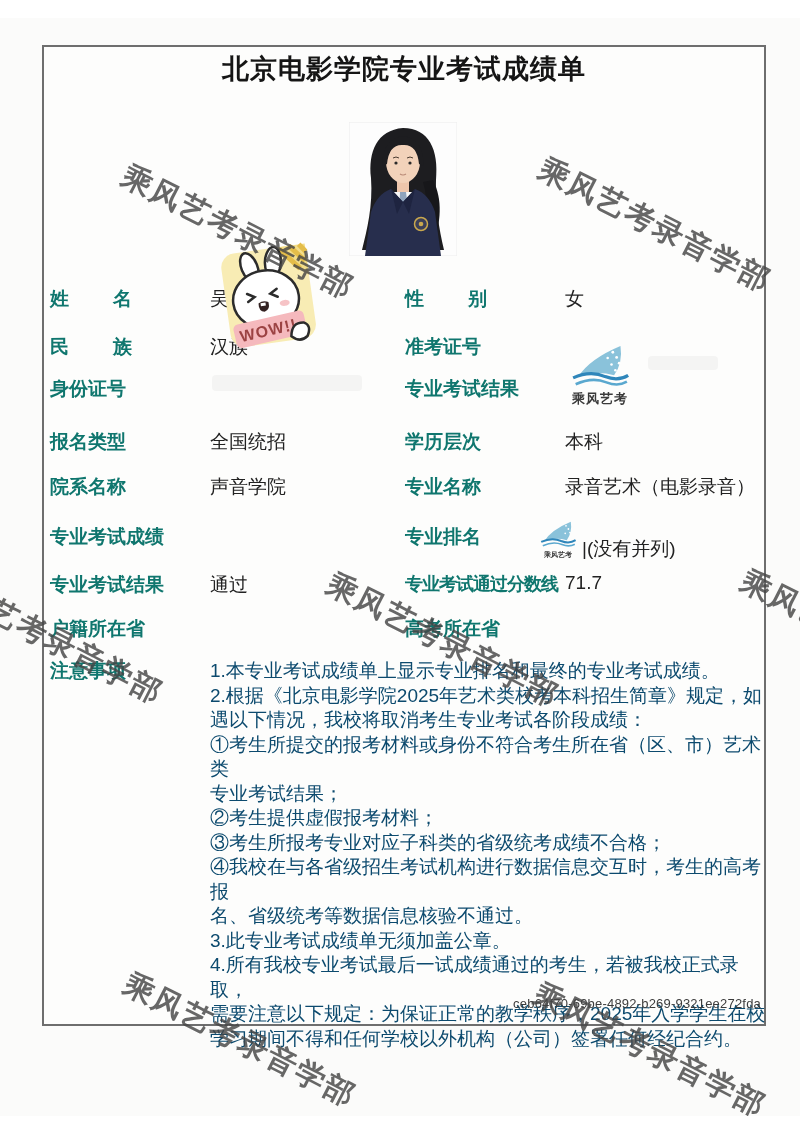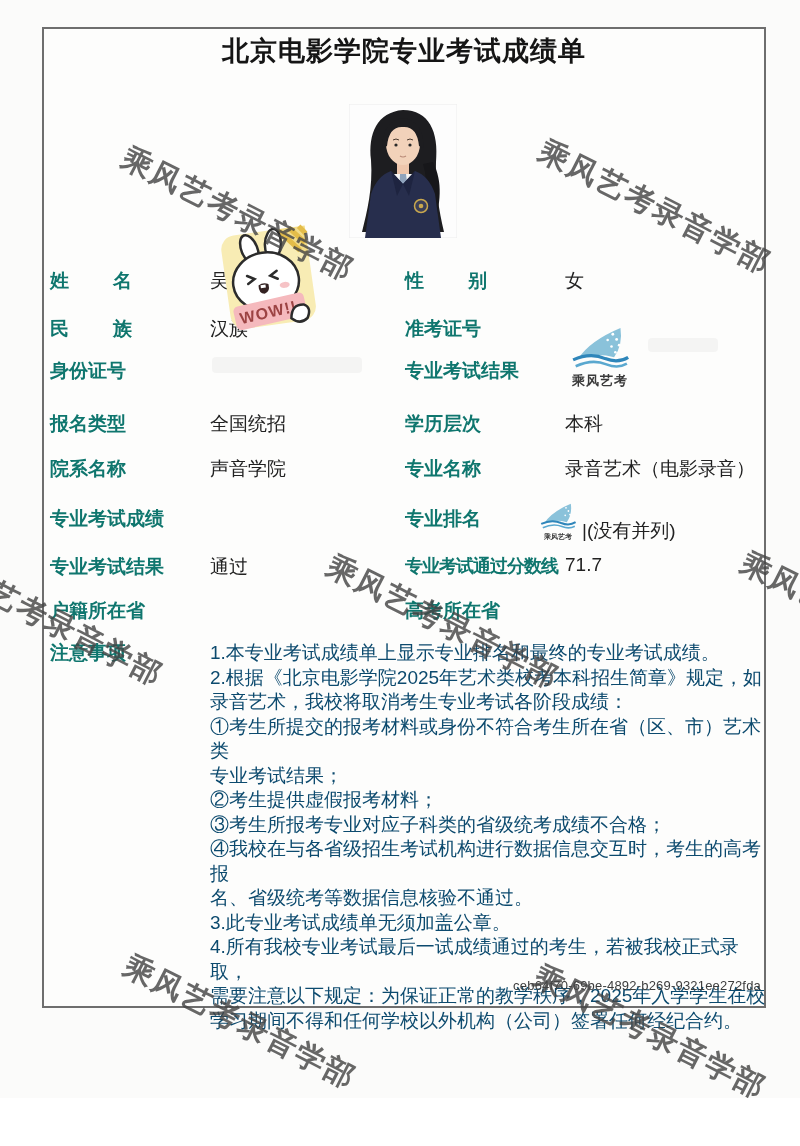--- a/index.html
+++ b/index.html
@@ -1,20 +1,20 @@
 <!DOCTYPE html>
 <html><head>
 <meta charset="utf-8">
 <style>
   * { margin:0; padding:0; box-sizing:border-box; }
   html,body { background:#ffffff; }
   body { font-family:"Liberation Sans", sans-serif; }
   .page {
     position:relative; width:800px; height:1098px;
-    background:#fbfbfa; overflow:hidden; margin:0 auto;
+    background:#fbfbfa; overflow:hidden; margin:18px auto;
   }
   .border-box {
     position:absolute; left:42px; top:27px; width:724px; height:981px;
     border:2px solid #6e6e6e; background:#fdfdfc; z-index:1;
   }
   .title {
     position:absolute; left:42px; top:33px; width:724px;
     text-align:center; font-size:27px; font-weight:600;
     color:#151515; letter-spacing:1px; z-index:2;
   }
@@ -201,21 +201,21 @@
   <div class="val rank-text">|(没有并列)</div>
   <div class="lbl col-rl row7 tight">专业考试通过分数线</div>
   <div class="val col-rv row7">71.7</div>
   <div class="lbl col-rl row8">高考所在省</div>
   <div class="val col-rv row8"></div>
 
   <div class="lbl col-ll notes-label">注意事项</div>
   <div class="notes">
     <div>1.本专业考试成绩单上显示专业排名和最终的专业考试成绩。</div>
     <div>2.根据《北京电影学院2025年艺术类校考本科招生简章》规定，如</div>
-    <div>录音艺术，我校将取消考生专业考试各阶段成绩：</div>
+    <div>遇以下情况，我校将取消考生专业考试各阶段成绩：</div>
     <div>①考生所提交的报考材料或身份不符合考生所在省（区、市）艺术类</div>
     <div>专业考试结果；</div>
     <div>②考生提供虚假报考材料；</div>
     <div>③考生所报考专业对应子科类的省级统考成绩不合格；</div>
     <div>④我校在与各省级招生考试机构进行数据信息交互时，考生的高考报</div>
     <div>名、省级统考等数据信息核验不通过。</div>
     <div>3.此专业考试成绩单无须加盖公章。</div>
     <div>4.所有我校专业考试最后一试成绩通过的考生，若被我校正式录取，</div>
     <div>需要注意以下规定：为保证正常的教学秩序，2025年入学学生在校</div>
     <div>学习期间不得和任何学校以外机构（公司）签署任何经纪合约。</div>

